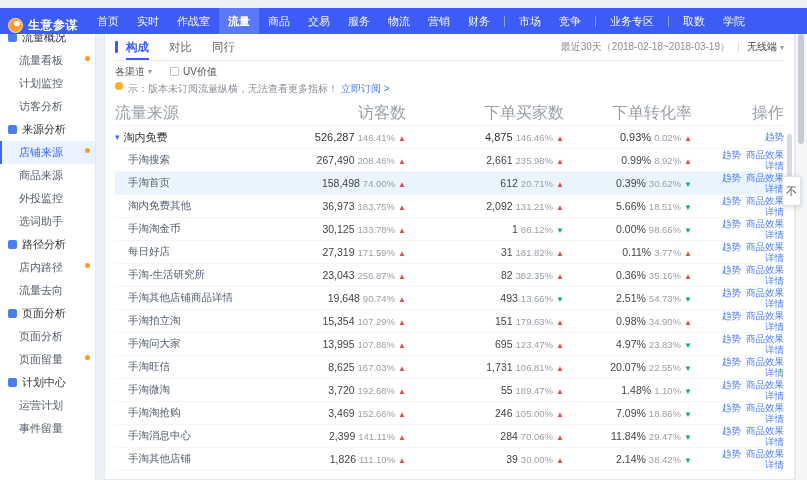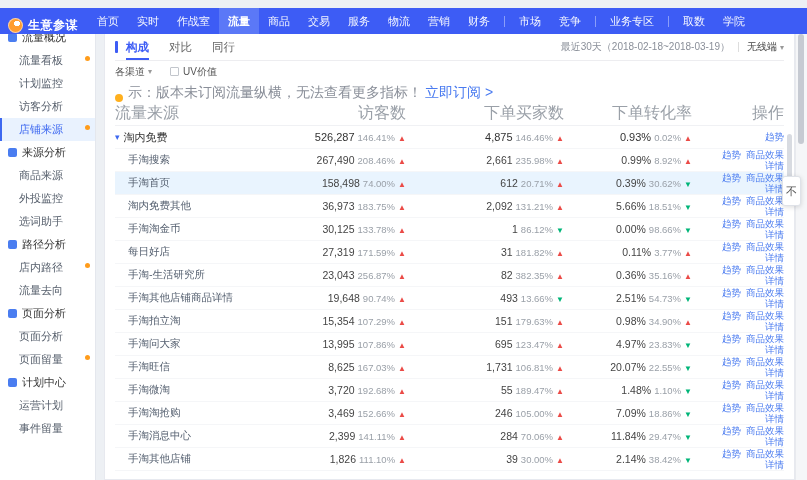--- a/index.html
+++ b/index.html
@@ -31,21 +31,21 @@
 .tab{margin-right:20px;height:100%;line-height:27px;font-size:11.5px;color:#666;cursor:pointer}
 .tab.active{color:#3d5cf5;font-weight:700;box-shadow:inset 0 -2px 0 #3d5cf5}
 .tabs-right{margin-left:auto;display:flex;align-items:center;gap:8px;font-size:10px;color:#8a8f99}
 .tr-divider{width:1px;height:10px;background:#ddd}
 .terminal{display:flex;align-items:center;gap:3px;color:#444;cursor:pointer}
 .caret{font-size:8px;color:#999}
 .filter-row{height:21px;display:flex;align-items:center;gap:18px;font-size:10px;color:#555}
 .dropdown{display:flex;align-items:center;gap:3px;cursor:pointer}
 .uv{display:flex;align-items:center;cursor:pointer;gap:4px}
 .checkbox{width:9px;height:9px;border:1px solid #c2c6cc;border-radius:1px;background:#fff}
-.notice-row{height:20px;display:flex;align-items:flex-end;font-size:14px;color:#8a8f99}
+.notice-row{height:20px;display:flex;align-items:flex-start;font-size:10px;color:#8a8f99}
 .notice-dot{width:8px;height:8px;border-radius:50%;background:#ffb01e;margin-right:5px;flex:0 0 auto}
 .notice-link{color:#4a7bf0;margin-left:3px;cursor:pointer}
 
 .thead{display:flex;align-items:center;height:24px;font-size:16px;color:#9aa0a8;border-bottom:1px solid #f0f1f4}
 .c-name{flex:1 1 auto}
 .c-num{width:158px}
 .c-conv{width:128px}
 .c-ops{width:92px}
 .hc.c-num,.hc.c-conv,.hc.c-ops{text-align:right}
 .trow{display:flex;align-items:center;height:23px;border-bottom:1px solid #f5f6f8}
@@ -109,27 +109,27 @@
     <div class="side-item">
       <span class="side-label">流量看板</span>
       <span class="side-badge"></span>
     </div>
     <div class="side-item">
       <span class="side-label">计划监控</span>
     </div>
     <div class="side-item">
       <span class="side-label">访客分析</span>
     </div>
+    <div class="side-item group">
+      <span class="side-icon"></span>
+      <span class="side-label">来源分析</span>
+    </div>
     <div class="side-item active">
       <span class="side-label">店铺来源</span>
       <span class="side-badge"></span>
-    </div>
-    <div class="side-item group">
-      <span class="side-icon"></span>
-      <span class="side-label">来源分析</span>
     </div>
     <div class="side-item">
       <span class="side-label">商品来源</span>
     </div>
     <div class="side-item">
       <span class="side-label">外投监控</span>
     </div>
     <div class="side-item">
       <span class="side-label">选词助手</span>
     </div>

